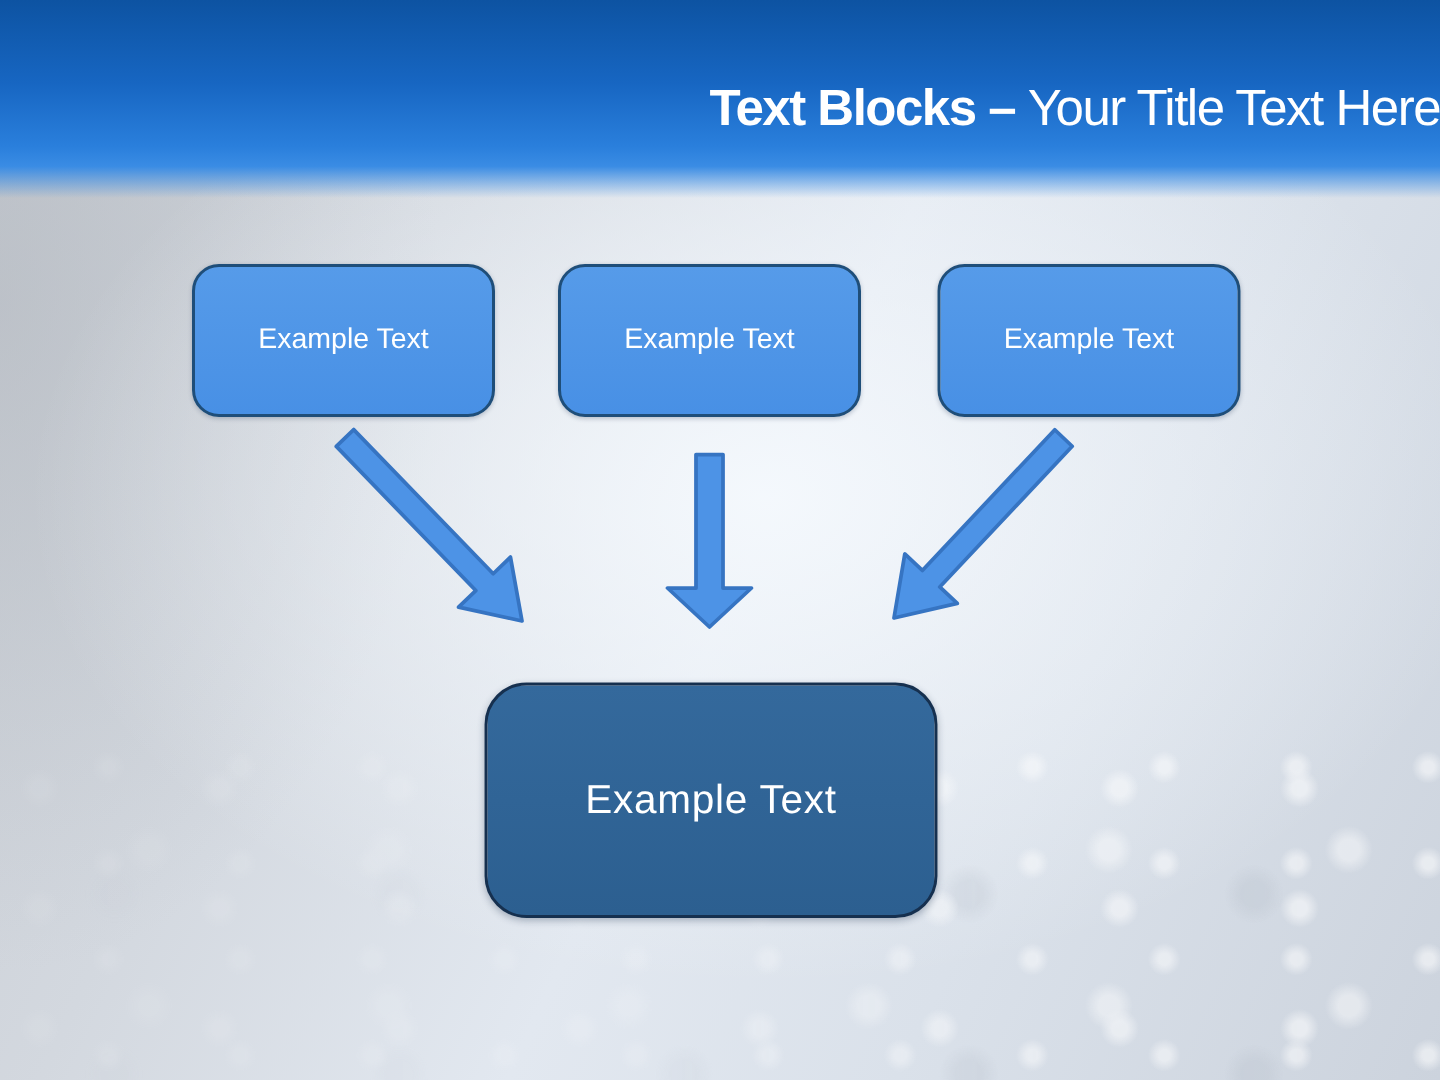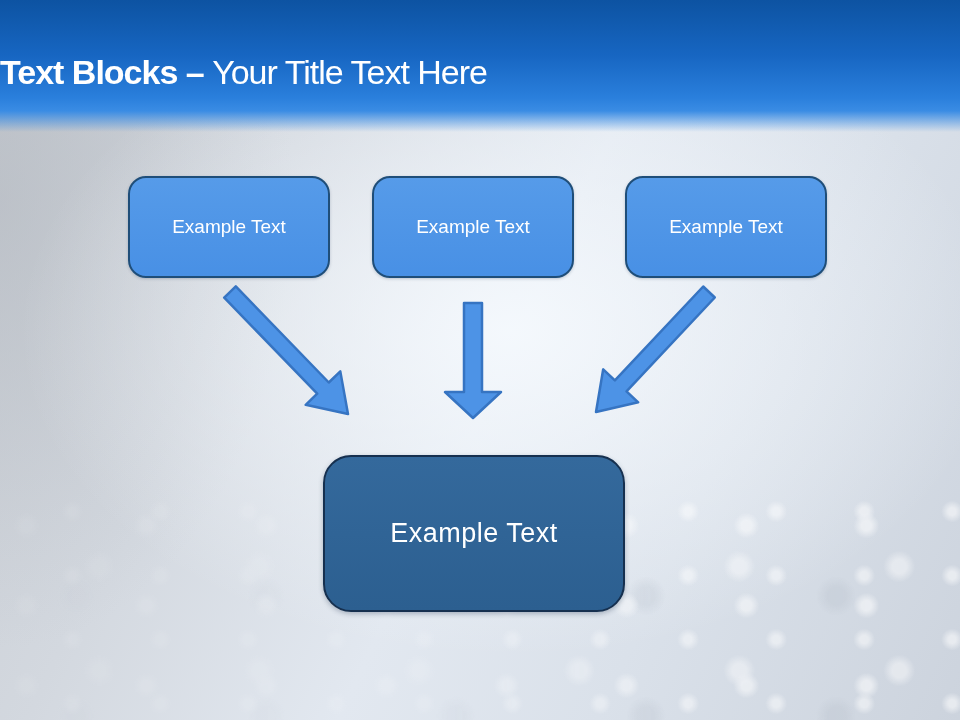--- a/index.html
+++ b/index.html
@@ -22,21 +22,21 @@
     background-size:120px 80px,160px 104px,88px 64px,190px 120px;
     -webkit-mask-image:linear-gradient(90deg, rgba(0,0,0,0.12) 0%, rgba(0,0,0,0.25) 45%, rgba(0,0,0,0.85) 72%, #000 100%);
     mask-image:linear-gradient(90deg, rgba(0,0,0,0.12) 0%, rgba(0,0,0,0.25) 45%, rgba(0,0,0,0.85) 72%, #000 100%);
   }
   .header-band{
     position:absolute;left:0;top:0;width:960px;height:132px;
     background:linear-gradient(180deg,#0d53a2 0%,#15619f00 0),
                linear-gradient(180deg,#0d53a2 0%,#1766c2 42%,#2a7fdc 74%,#3a8ce4 84%,rgba(130,170,220,0) 100%);
   }
   .slide-title{
-    position:absolute;left:0;top:52px;width:960px;text-align:left;
+    position:absolute;left:0;top:52px;width:960px;text-align:right;
     color:#ffffff;font-size:34px;line-height:40px;letter-spacing:-1px;white-space:nowrap;
   }
   .slide-title .t-bold{font-weight:700;}
   .slide-title .t-light{font-weight:400;}
   .tblock{
     position:absolute;width:202px;height:102px;box-sizing:border-box;
     border:2.5px solid #1f4e79;border-radius:18px;
     background:linear-gradient(180deg,#569be9 0%,#4890e5 100%);
     display:flex;align-items:center;justify-content:center;
     color:#ffffff;font-size:19px;

